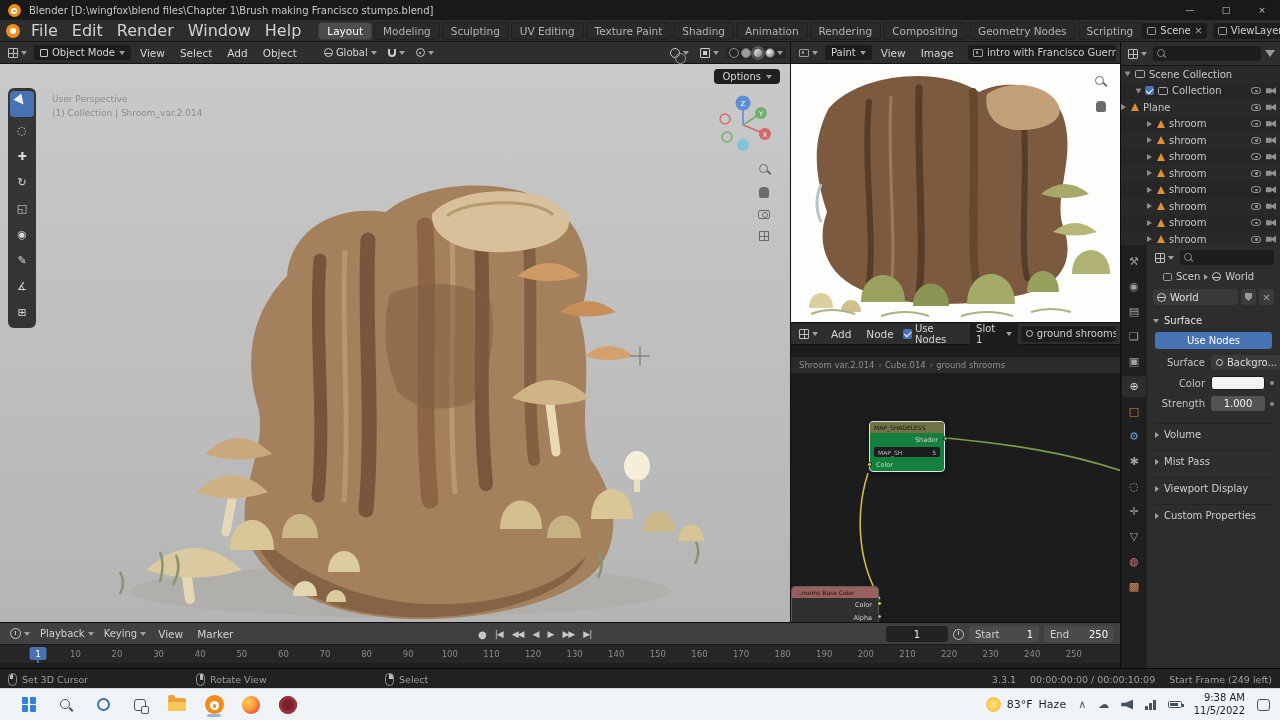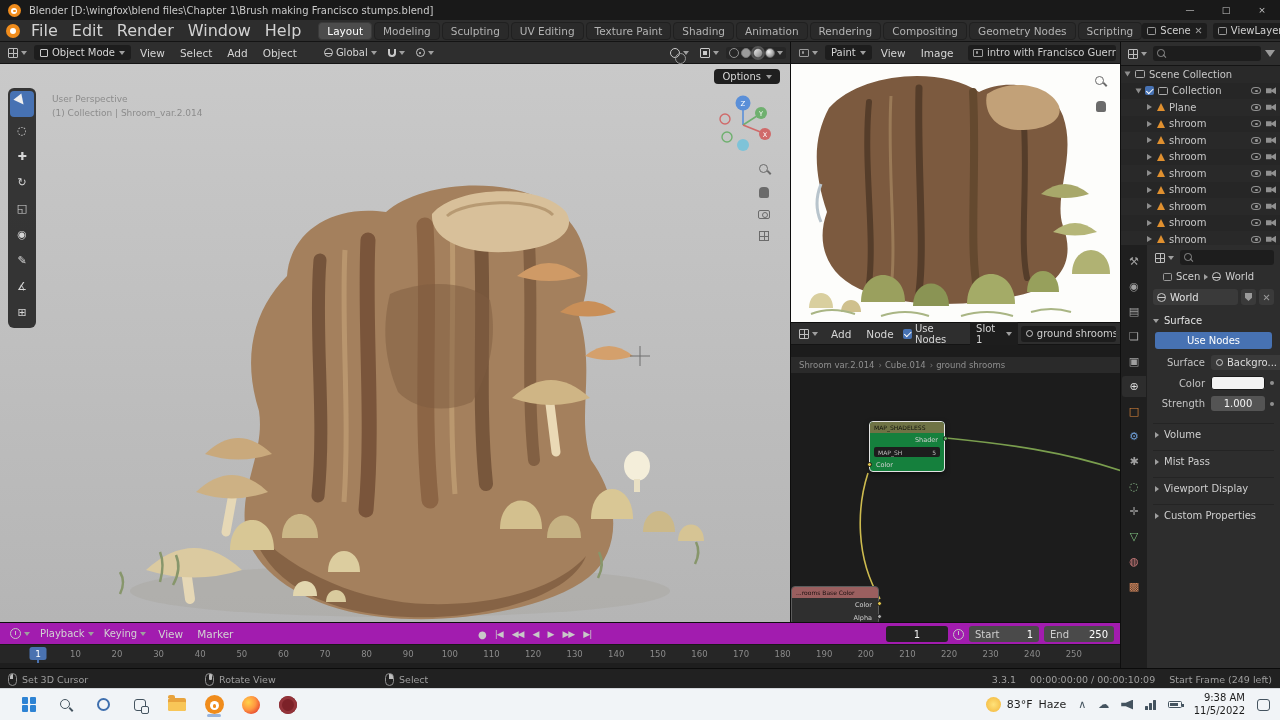--- a/index.html
+++ b/index.html
@@ -151,21 +151,21 @@
   .plabel { width:52px; text-align:right; margin-right:6px; color:#c3c3c3; flex:0 0 auto; }
   .pctrl { flex:1; }
   .ctrl-btn { height:15px; background:#3a3a3a; border-radius:3px; display:flex; align-items:center; gap:4px; padding:0 5px; color:#dcdcdc; }
   .dot-ring { width:7px; height:7px; border:1.2px solid #c9c9c9; border-radius:50%; flex:0 0 auto; }
   .swatch { height:14px; background:#f2f2f2; border-radius:3px; border:1px solid #1a1a1a; }
   .slider { height:15px; background:#545454; border-radius:3px; display:flex; align-items:center; justify-content:center; color:#f2f2f2; }
   .anim-dot { width:4px; height:4px; border-radius:50%; background:#8f8f8f; margin-left:5px; flex:0 0 auto; }
   .csec { display:flex; align-items:center; gap:5px; padding:5px 2px; border-top:1px solid #242424; margin-top:5px; color:#cfcfcf; }
 
   
-  .timeline { position:absolute; left:0; top:622px; width:1120px; height:46px; background:#a21caf; border-top:1px solid #0e0e0e; }
+  .timeline { position:absolute; left:0; top:622px; width:1120px; height:46px; background:#404040; border-top:1px solid #0e0e0e; }
   .tl-header { position:relative; height:22px; display:flex; align-items:center; gap:2px; padding:0 6px; color:#d2d2d2; border-bottom:1px solid #1a1a1a; }
   .clock-icon { width:11px; height:11px; border:1.3px solid #c5c5c5; border-radius:50%; position:relative; }
   .clock-icon::after { content:''; position:absolute; left:4.3px; top:1.5px; width:1.2px; height:4px; background:#c5c5c5; }
   .tl-center { position:absolute; left:478px; top:0; height:22px; display:flex; align-items:center; gap:9px; }
   .t-btn { color:#c8c8c8; font-size:9px; letter-spacing:-1px; }
   .tl-right { position:absolute; right:6px; top:3px; display:flex; align-items:center; gap:5px; }
   .frame-pill { width:62px; height:16px; background:#222222; border-radius:3px; color:#f0f0f0; display:flex; align-items:center; justify-content:center; }
   .range-pill { width:70px; height:16px; background:#4a4a4a; border-radius:3px; display:flex; align-items:center; justify-content:space-between; padding:0 6px; }
   .range-pill .lab { color:#cfcfcf; } .range-pill .val { color:#ffffff; }
   .tl-ruler { position:relative; height:24px; background:#262626; }
@@ -540,21 +540,21 @@
         <div class="orow" style="padding-left: 15px;">
           <span class="twisty open"></span>
           <span class="ocheck"></span>
           <span class="oicon collection"></span>
           <span class="oname">Collection</span>
           <span class="ovis">
             <span class="eye"></span>
             <span class="cam"></span>
           </span>
         </div>
-        <div class="orow" style="padding-left: 26px;">
+        <div class="orow" style="">
           <span class="twisty"></span>
           <span class="oicon mesh"></span>
           <span class="oname">Plane</span>
           <span class="ovis">
             <span class="eye"></span>
             <span class="cam"></span>
           </span>
         </div>
         <div class="orow" style="padding-left: 26px;">
           <span class="twisty"></span>
@@ -786,21 +786,21 @@
         <span class="tick" style="left: 1032.24px;">240</span>
         <span class="tick" style="left: 1073.84px;">250</span>
       </div>
   </div>
 
   <div class="statusbar">
     <div class="hint" style="left:8px;">
       <span class="mouse left"></span>
       <span>Set 3D Cursor</span>
     </div>
-    <div class="hint" style="left:205px;">
+    <div class="hint" style="left:196px;">
       <span class="mouse middle"></span>
       <span>Rotate View</span>
     </div>
     <div class="hint" style="left:385px;">
       <span class="mouse right"></span>
       <span>Select</span>
     </div>
     <div class="sb-right">
       <span>3.3.1</span>
       <span>00:00:00:00 / 00:00:10:09</span>

